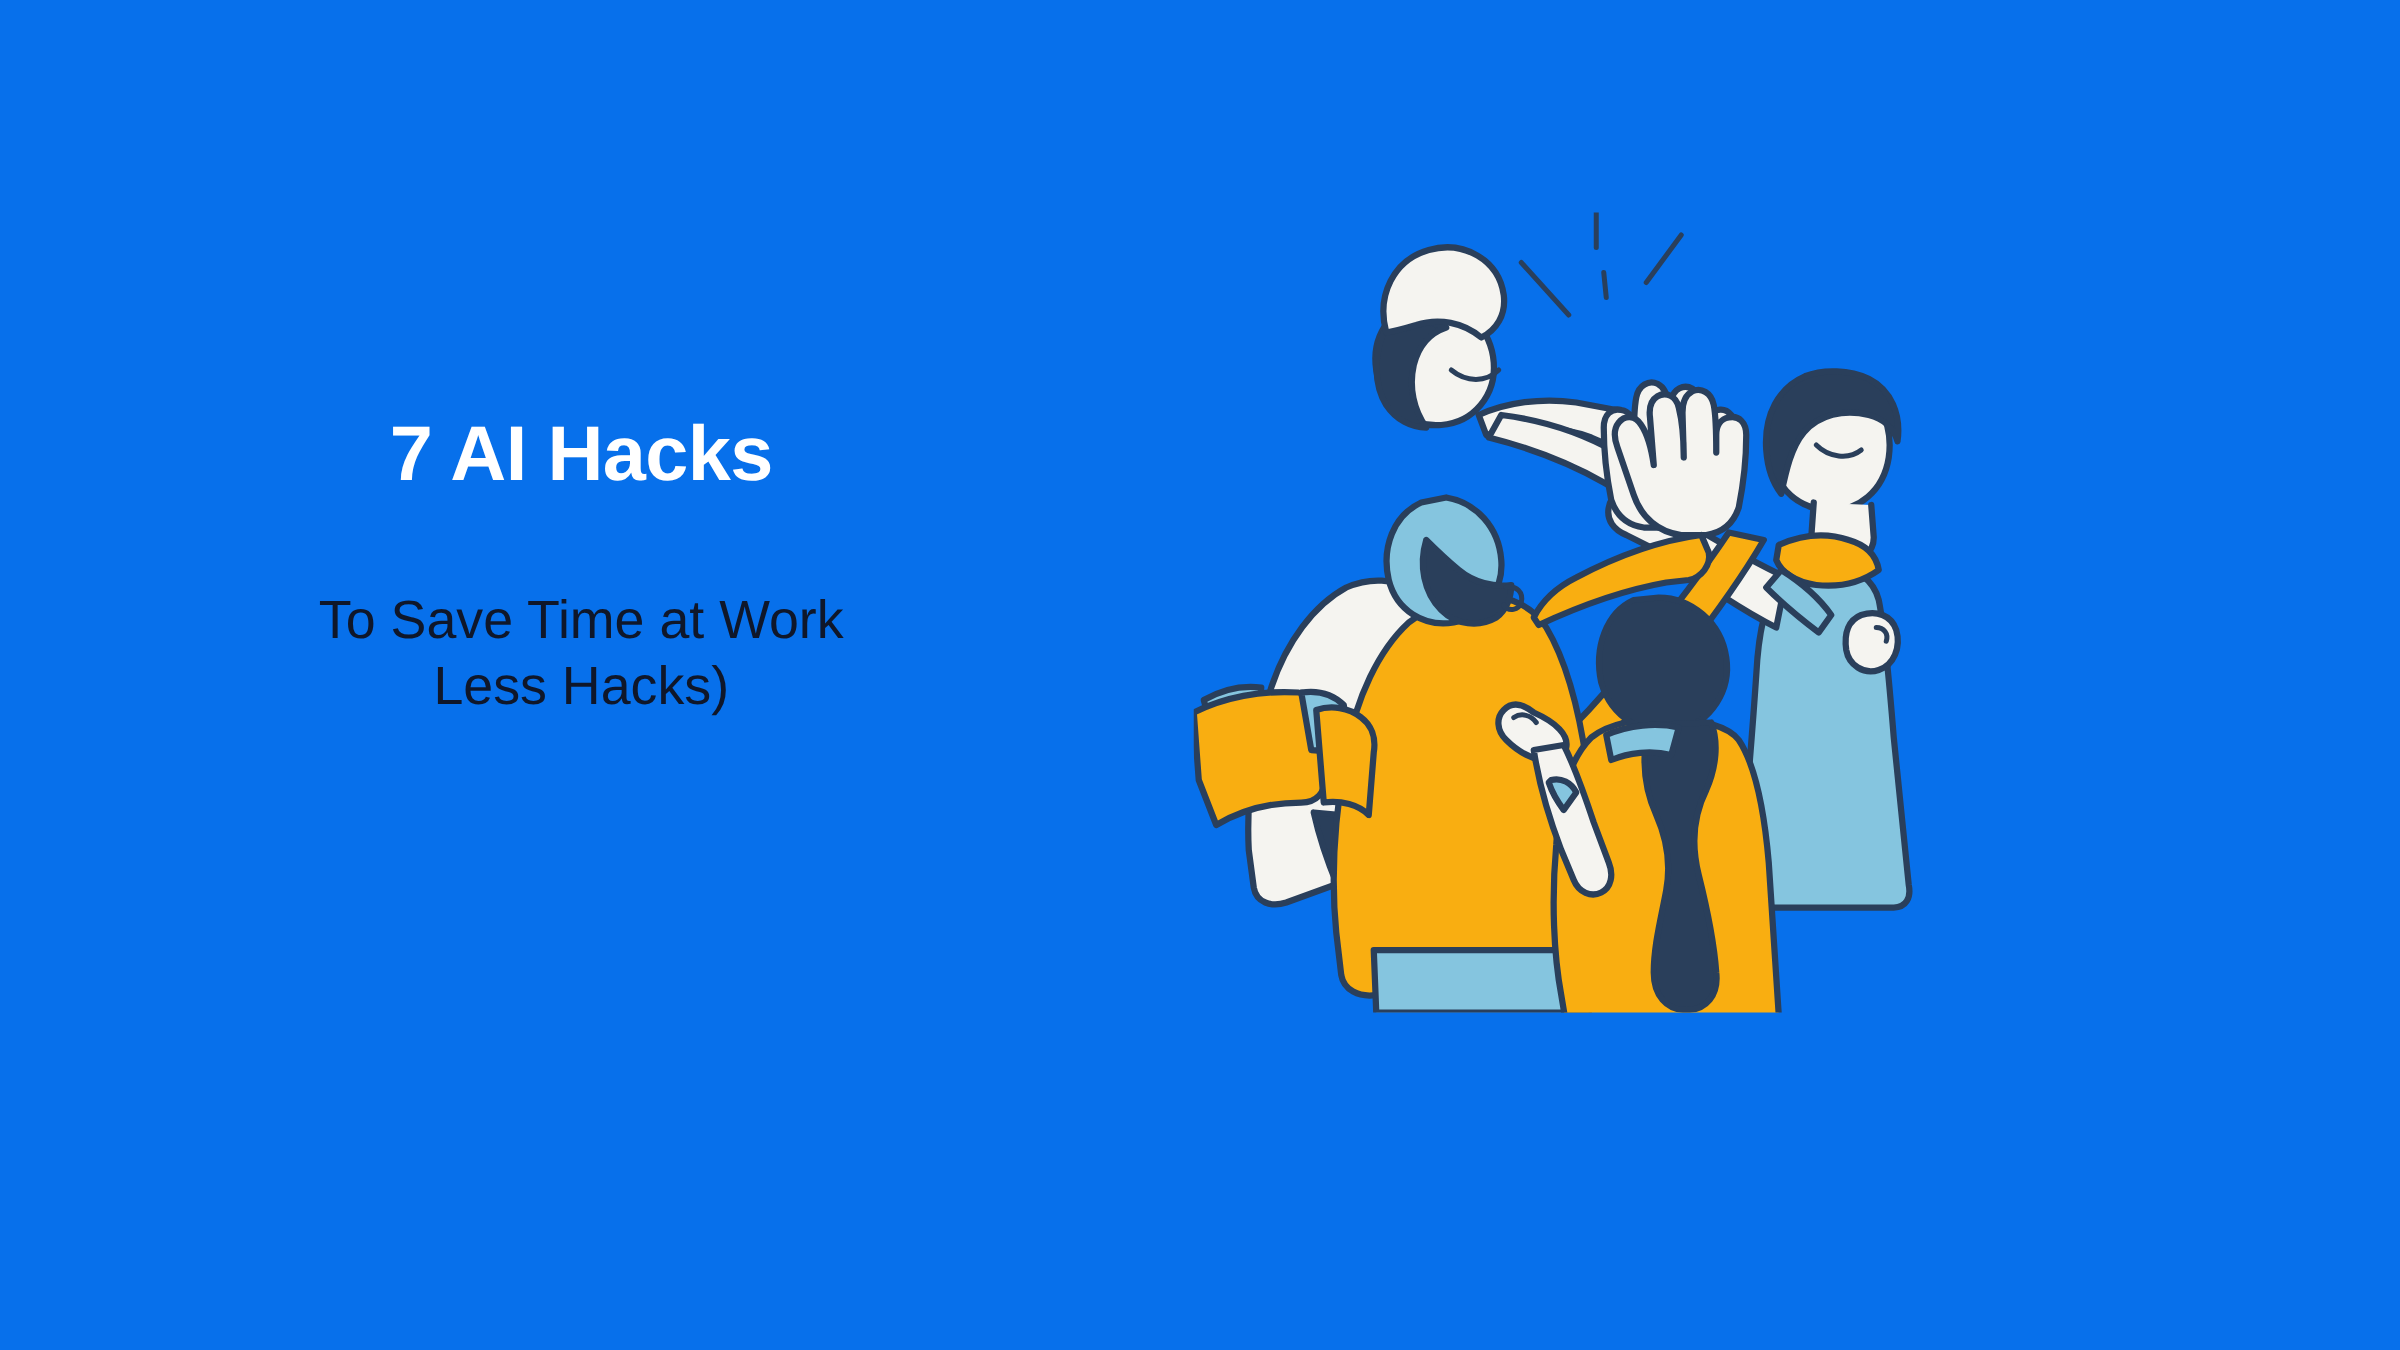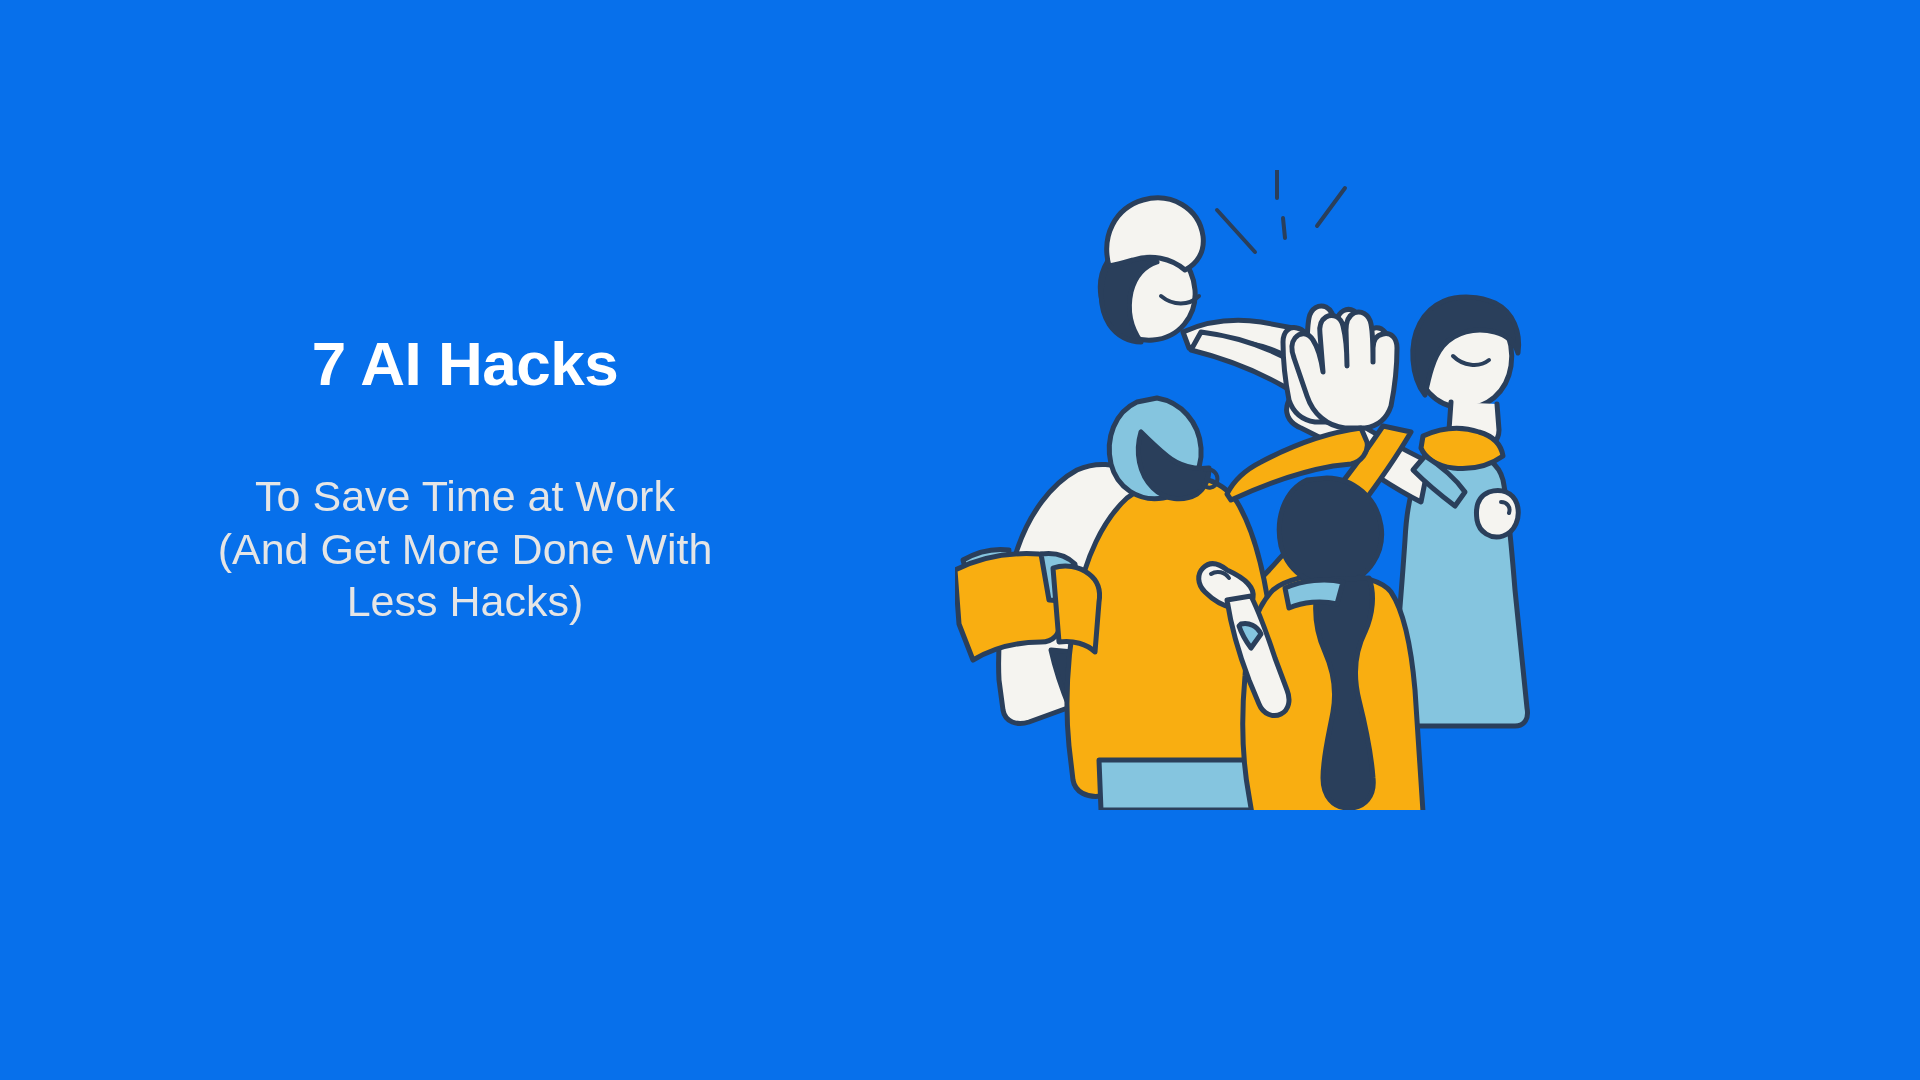--- a/index.html
+++ b/index.html
@@ -54,23 +54,22 @@
 </style>
 </head>
 <body>
 
 <div id="slide" style="background: rgb(7, 112, 235); text-decoration: underline;">
 
   <div id="text-block">
 
     <div id="headline" style="color: rgb(255, 255, 255);">7 AI Hacks</div>
 
-    <div id="subhead" style="color: #e5e5e5;">
+    <div id="subhead" style="color: #0f172a;">
       <span class="sub-line">To Save Time at Work</span>
-      <span class="sub-line">(And Get More Done With</span>
       <span class="sub-line">Less Hacks)</span>
     </div>
 
   </div>
 
   <div id="illustration">
     <svg viewBox="0 0 700 640" xmlns="http://www.w3.org/2000/svg">
 
       <g fill="none" stroke="#2A3F5B" stroke-width="5" stroke-linecap="round" stroke-linejoin="round">
 

